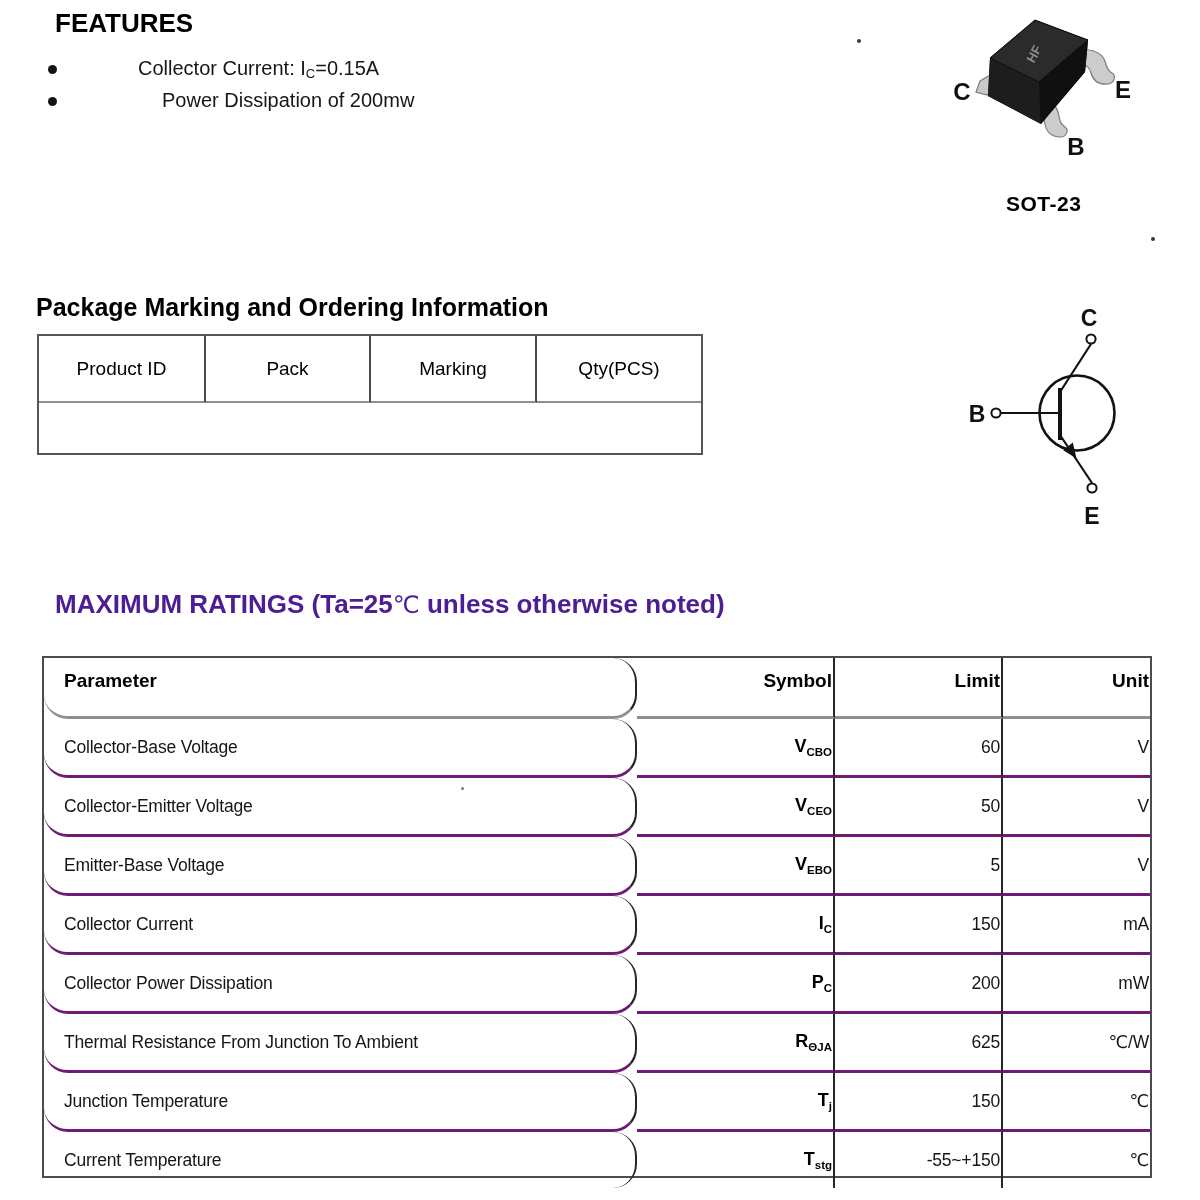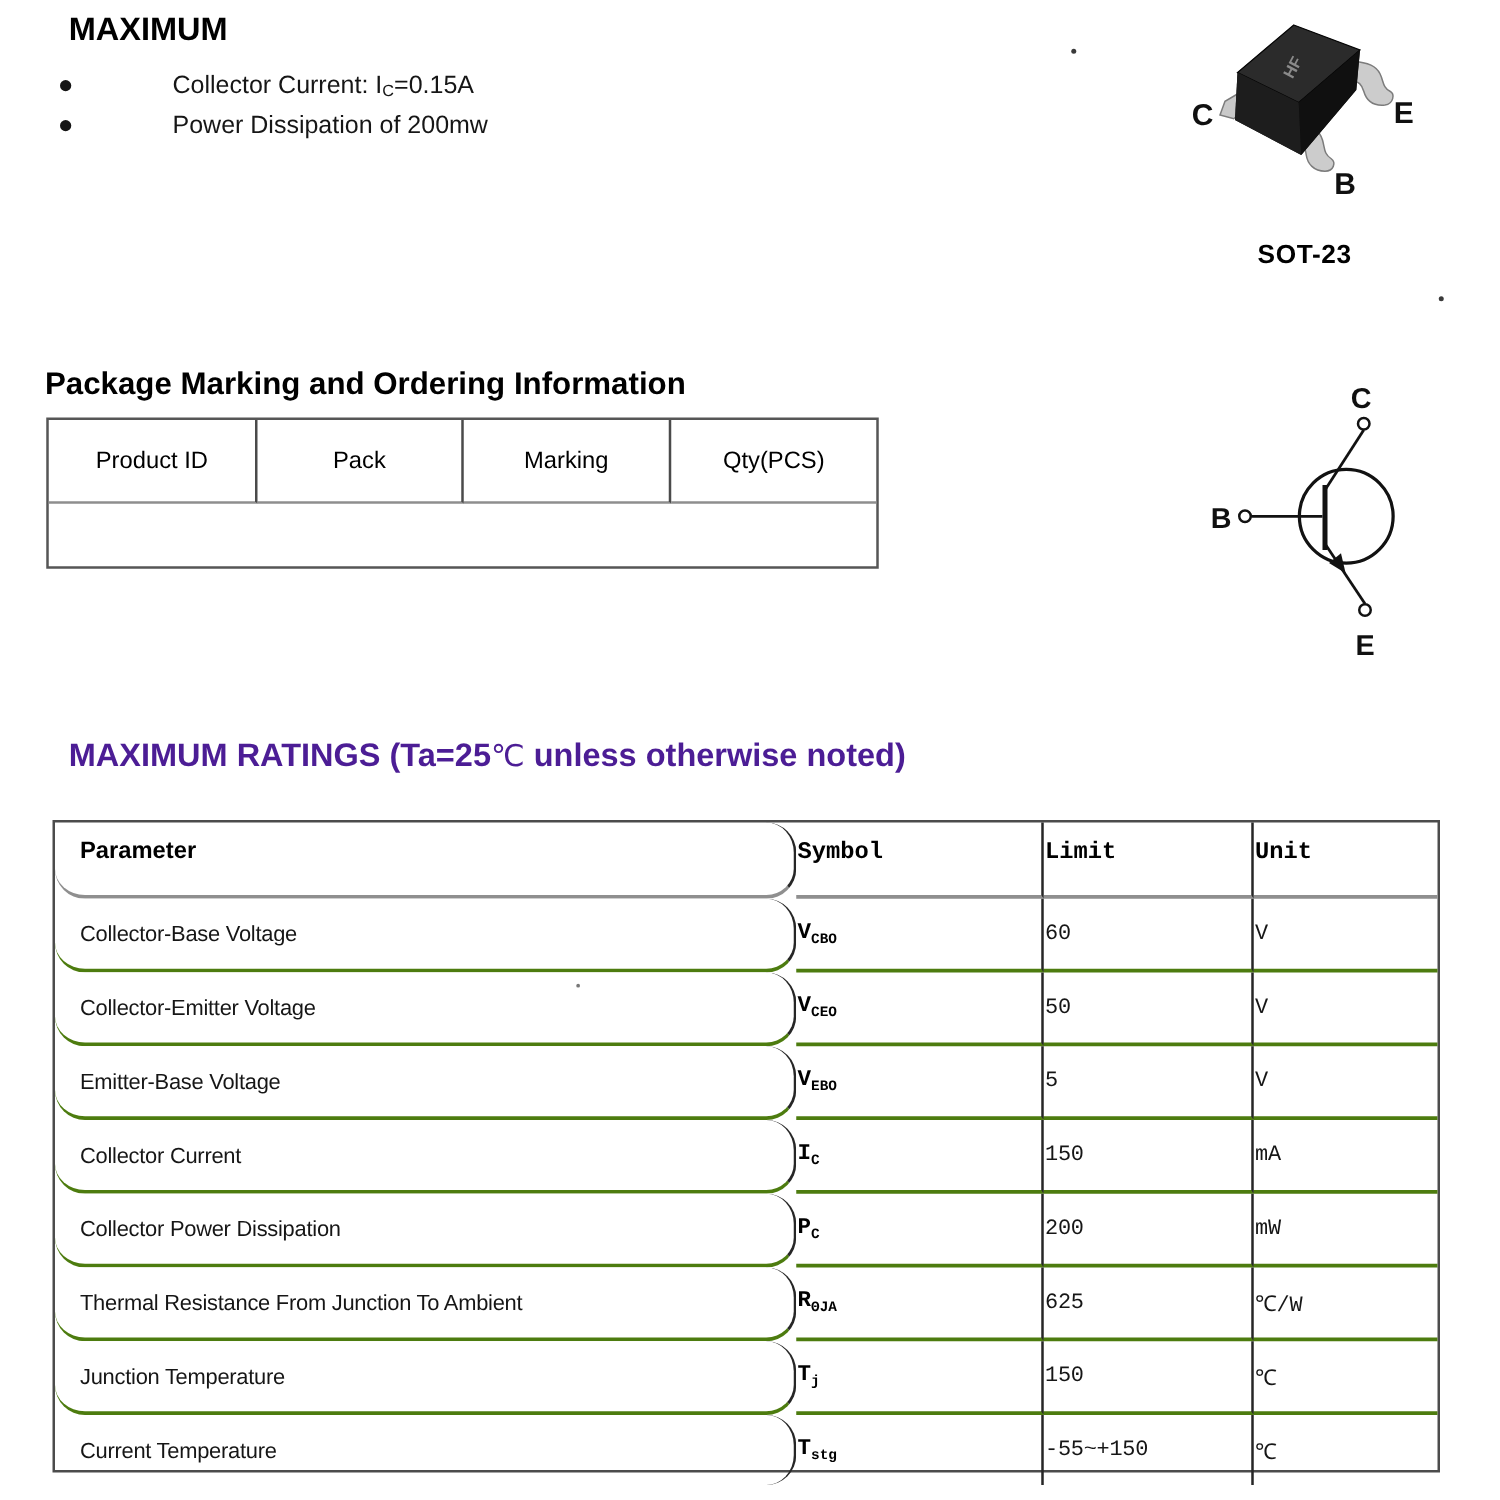--- a/index.html
+++ b/index.html
@@ -7,21 +7,21 @@
     width:1200px;height:1200px;position:relative;background:#ffffff;
     font-family:"Liberation Sans","DejaVu Sans",sans-serif;color:#121212;
     overflow:hidden;
   }
   .abs{position:absolute;}
 
   
   #features-title{left:55px;top:8px;font-size:26px;font-weight:bold;color:#000;}
   .bullet-item{display:flex;align-items:center;}
   #bullet-1{left:48px;top:57px;}
-  #bullet-2{left:48px;top:89px;}
+  #bullet-2{left:48px;top:89px;gap:24px;}
   .bullet-dot{width:9px;height:9px;border-radius:50%;background:#141414;margin-right:37px;flex:none;}
   .bullet-text{font-size:20px;color:#161616;white-space:nowrap;margin-left:44px;}
   .bullet-text sub{font-size:13px;vertical-align:-3px;}
 
   
   #package-photo{left:935px;top:12px;width:210px;height:165px;}
   #package-caption{left:1006px;top:192px;font-size:21px;font-weight:bold;color:#000;letter-spacing:0.5px;}
 
   
   #ordering-title{left:36px;top:293px;font-size:25px;font-weight:bold;color:#000;}
@@ -42,39 +42,39 @@
   
   #ratings-title{left:55px;top:589px;font-size:26px;font-weight:bold;color:#4c1d95;white-space:nowrap;}
   #ratings-title .deg{font-weight:400;font-family:"DejaVu Sans",sans-serif;font-size:24px;}
   #ratings-table-wrap{left:42px;top:656px;width:1106px;height:518px;border:2px solid #4c4c4c;}
   #ratings-table{border-spacing:0;width:100%;height:100%;table-layout:fixed;}
   #ratings-table th{
     font-size:19px;font-weight:bold;color:#000;vertical-align:top;padding-top:12px;
     border-bottom:3px solid #8f8f8f;height:45px;
   }
   #ratings-table th.left, #ratings-table td.left{text-align:left;padding-left:20px;border-radius:24px;}
-  #ratings-table th:not(.left), #ratings-table td:not(.left){text-align:left;font-family:Liberation Mono, monospace;}
+  #ratings-table th:not(.left), #ratings-table td:not(.left){text-align:right;}
   #ratings-table td{
     font-size:17.5px;color:#161616;vertical-align:middle;height:54px;letter-spacing:-0.2px;
   }
-  #ratings-table tr:not(:last-child) td{border-bottom:3px solid #4d7c0f;}
+  #ratings-table tr:not(:last-child) td{border-bottom:3px solid #701a75;}
   #ratings-table th:not(:last-child), #ratings-table td:not(:last-child){border-right:2px solid #262626;}
   #ratings-table td.sym{font-weight:bold;font-size:18px;color:#000;letter-spacing:0;}
   #ratings-table td.sym sub{font-size:11.5px;vertical-align:-4px;}
 
   
   .artifact{border-radius:50%;background:#3a3a3a;}
   #dot-1{left:857px;top:39px;width:4px;height:4px;}
   #dot-2{left:1151px;top:237px;width:4px;height:4px;}
   #dot-3{left:461px;top:787px;width:3px;height:3px;background:#777;}
 </style>
 </head>
 <body>
 
-<div class="abs" id="features-title">MAXIMUM</div>
+<div class="abs" id="features-title">FEATURES</div>
 
 <div class="abs bullet-item" id="bullet-1">
   <span class="bullet-dot"></span>
   <span class="bullet-text"><span>Collector Current: I</span><sub>C</sub><span>=0.15A</span></span>
 </div>
 <div class="abs bullet-item" id="bullet-2">
   <span class="bullet-dot"></span>
   <span class="bullet-text"><span>Power Dissipation of 200mw</span><sub></sub><span></span></span>
 </div>
 

